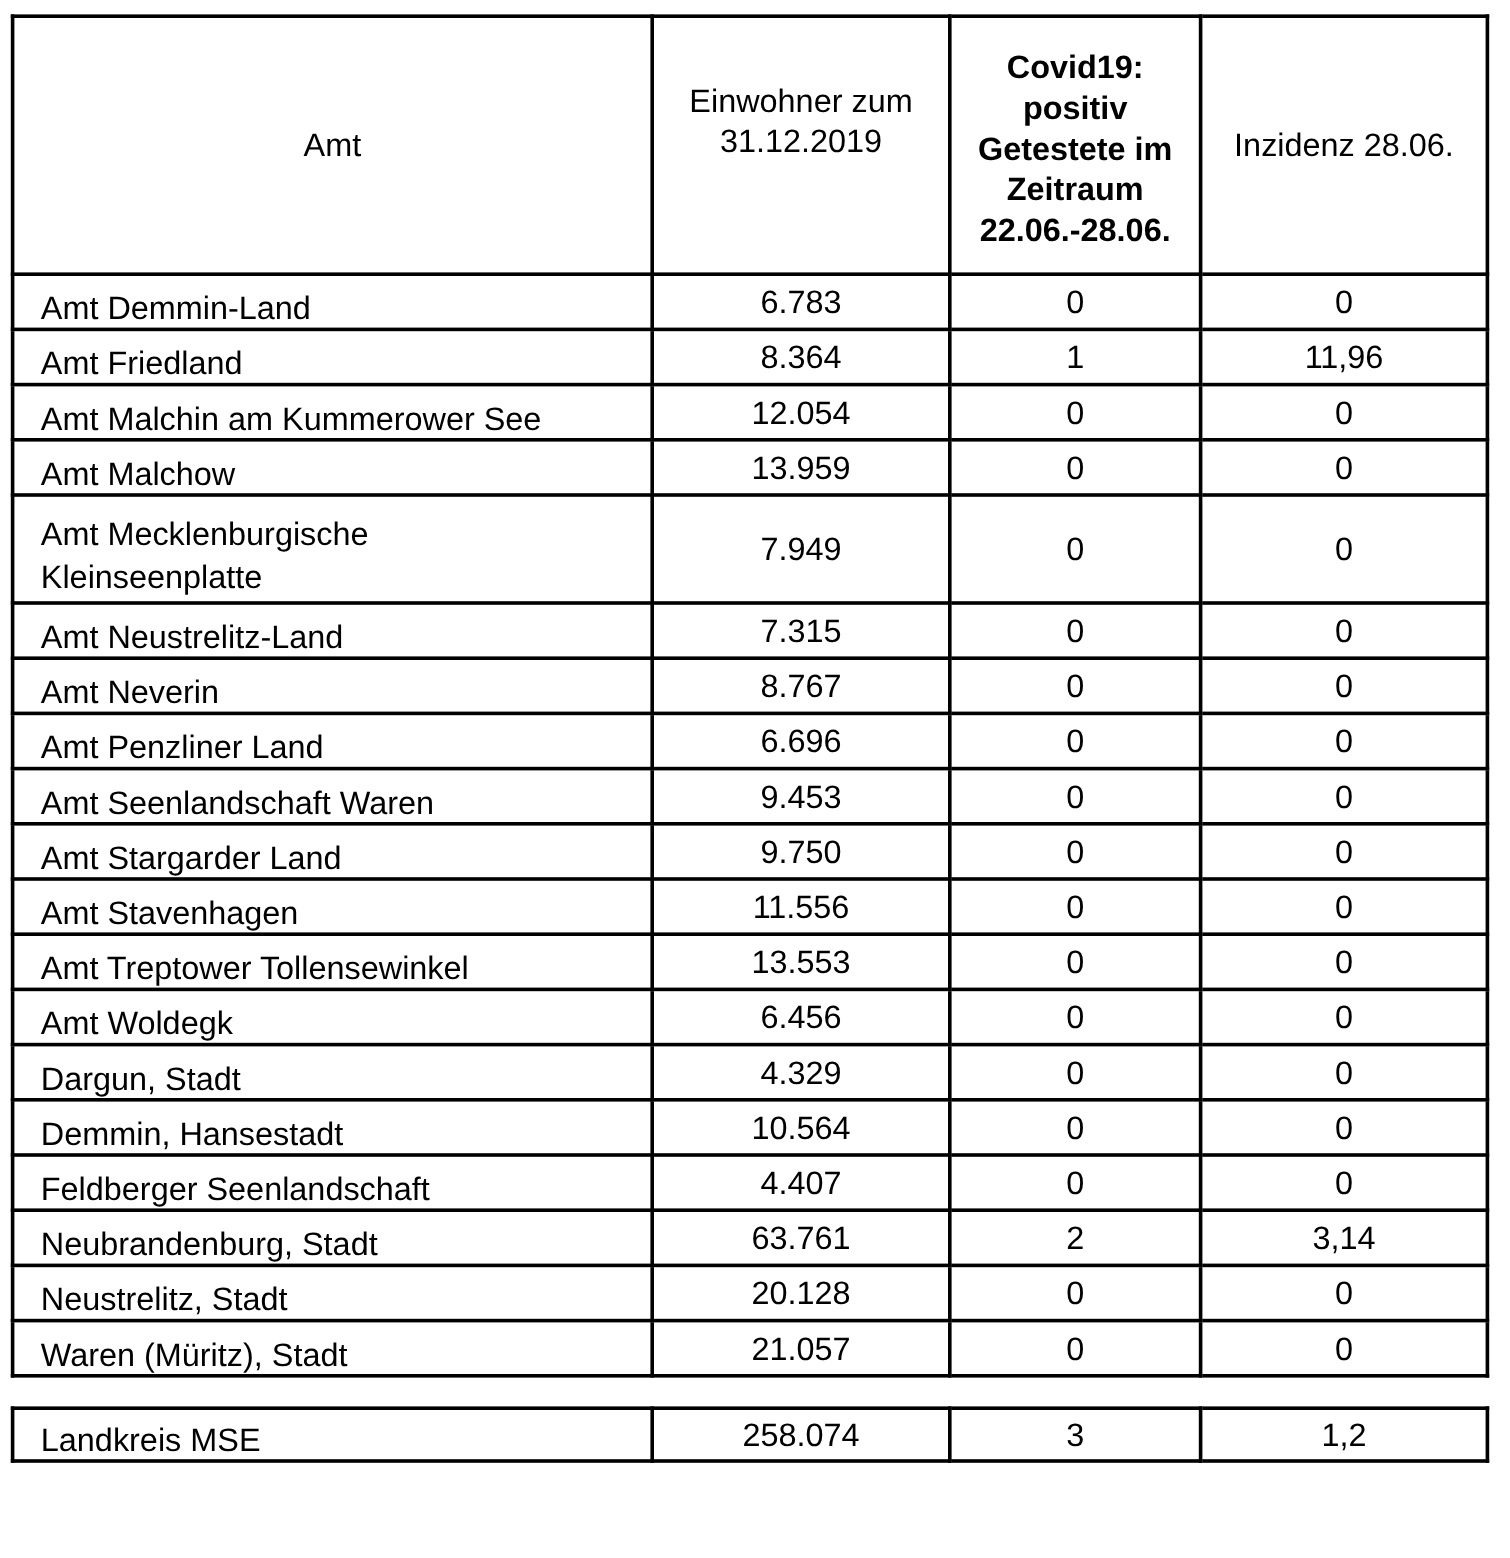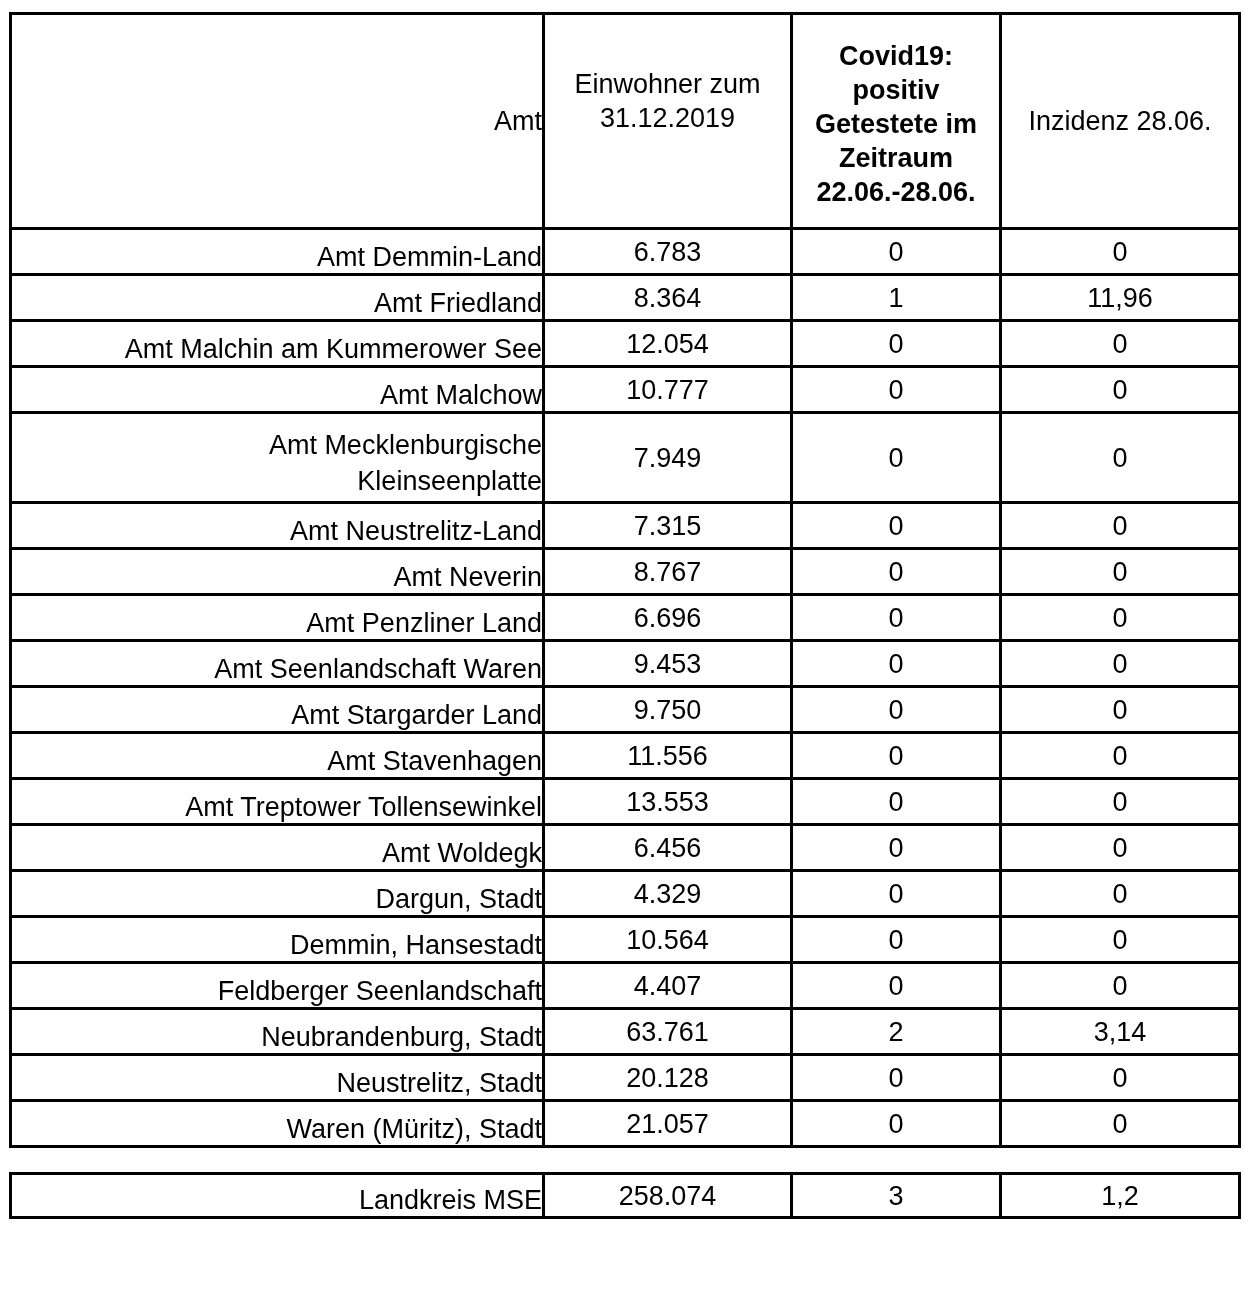--- a/index.html
+++ b/index.html
@@ -3,23 +3,23 @@
 <meta charset="utf-8">
 <style>
   html, body { margin:0; padding:0; background:#ffffff; }
   body { width:1258px; height:1298px; position:relative; font-family:"Liberation Sans", sans-serif; color:#000; }
   table { border-collapse:collapse; position:absolute; left:9px; table-layout:fixed; }
   td, th { border:3px solid #000; font-weight:normal; font-size:27px; padding:0; }
   col.c1 { width:533px; } col.c2 { width:248px; } col.c3 { width:209px; } col.c4 { width:239px; }
   #main { top:12px; }
   #summary { top:1172px; }
   th { height:212px; text-align:center; vertical-align:middle; line-height:34px; }
-  th.amt { padding-bottom:0;text-align:right; }
+  th.amt { padding-bottom:0; }
   td { height:43px; vertical-align:middle; }
-  td.name { text-align:right; padding-left:22px; vertical-align:bottom; padding-bottom:0; line-height:32px; }
+  td.name { text-align:left; padding-left:22px; vertical-align:bottom; padding-bottom:0; line-height:32px; }
   td.num { text-align:center; line-height:32px; }
   tr.tall td { height:85px; }
   tr.tall td.name { line-height:36px; padding-bottom:2px;margin-left:20px; }
   #summary td { height:41px; }
 </style>
 </head>
 <body>
 
 <table id="main">
   <colgroup>
@@ -50,21 +50,21 @@
         <td class="num">11,96</td>
       </tr>
       <tr>
         <td class="name">Amt Malchin am Kummerower See</td>
         <td class="num">12.054</td>
         <td class="num">0</td>
         <td class="num">0</td>
       </tr>
       <tr>
         <td class="name">Amt Malchow</td>
-        <td class="num">10.777</td>
+        <td class="num">13.959</td>
         <td class="num">0</td>
         <td class="num">0</td>
       </tr>
       <tr class="tall">
         <td class="name">Amt Mecklenburgische<br>Kleinseenplatte</td>
         <td class="num">7.949</td>
         <td class="num">0</td>
         <td class="num">0</td>
       </tr>
       <tr>

